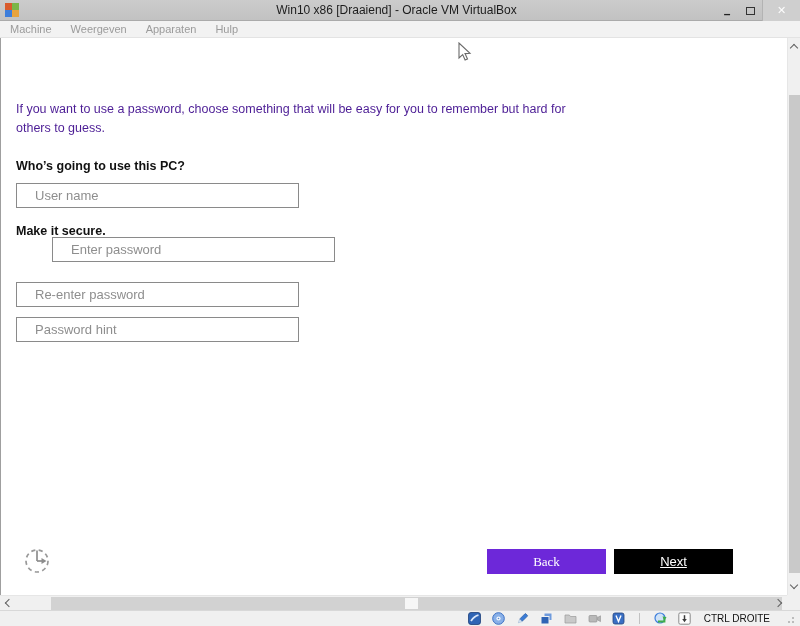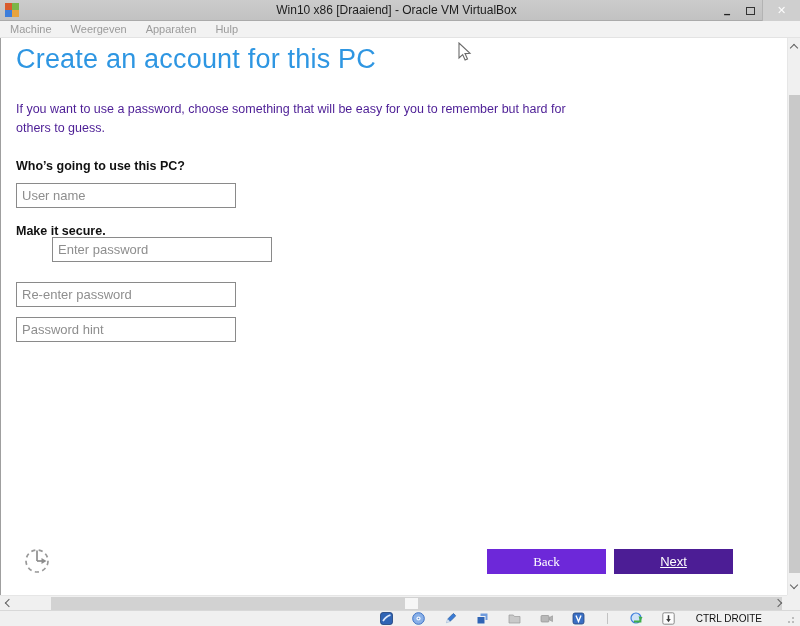--- a/index.html
+++ b/index.html
@@ -28,52 +28,52 @@
     font-size:11px; color:#9b9b9b; }
   .menu-item { margin-right:19px; }
 
   
   .vm-screen { position:absolute; top:38px; left:1px; width:786px; height:557px; background:#fff; overflow:hidden; }
   .oobe-title { position:absolute; left:15px; top:6px; font-size:27px; letter-spacing:0.2px; color:#2e96e2; }
   .oobe-intro { position:absolute; left:15px; top:62px; width:562px; font-size:12.5px; line-height:1.55; color:#4c1d95; }
   .oobe-label { position:absolute; left:15px; font-size:12.5px; font-weight:bold; color:#111;text-align:right; }
   .lbl-who { top:121px; }
   .lbl-secure { top:186px; }
-  .oobe-input { position:absolute; left:15px; width:220px; height:25px; border:1px solid #8a8a8a;
+  .oobe-input { position:absolute; left:15px; width:283px; height:25px; border:1px solid #8a8a8a;
     background:#fff; font-family:"Liberation Sans",sans-serif; font-size:13px; color:#c2410c;
-    padding:0 5px; border-radius:0; outline:none; }
+    padding:0 18px; border-radius:0; outline:none; }
   .oobe-input::placeholder { color:#8e8e8e; opacity:1; }
   .inp-user { top:145px; }
   .inp-pass { top:199px;margin-left:36px; }
   .inp-repass { top:244px; }
   .inp-hint { top:279px; }
   .oobe-btn { position:absolute; top:511px; width:119px; height:25px; border:none;
     color:#fff; font-family:"Liberation Sans",sans-serif; font-size:13px; cursor:default; }
   .btn-back { left:486px; background:#6d28d9;font-family:Liberation Serif, serif; }
-  .btn-next { left:613px; background:#4c1d95;text-decoration:underline; }
+  .btn-next { left:613px; background:#000000;text-decoration:underline; }
   .ease-icon { position:absolute; left:21px; top:508px; }
   .mouse-cursor { position:absolute; left:456px; top:4px; }
 
   
   .vscroll { position:absolute; top:38px; right:0; width:13px; height:557px; background:#f0f0f0; border-left:1px solid #e6e6e6; }
   .vthumb { position:absolute; top:57px; left:1px; width:11px; height:478px; background:#c9c9c9; }
   .chev { display:block; width:6px; height:6px; border-left:1.6px solid #606060; border-top:1.6px solid #606060; }
   .vchev-up   { position:absolute; top:7px;  left:3px; transform:rotate(45deg); }
   .vchev-down { position:absolute; bottom:7px; left:3px; transform:rotate(225deg); }
   .hscroll { position:absolute; top:595px; left:0; width:787px; height:15px; background:#f0f0f0; border-top:1px solid #e6e6e6; }
   .hthumb { position:absolute; left:51px; top:1px; width:731px; height:13px; background:#d2d2d2; }
   .hnotch { position:absolute; left:354px; top:1px; width:13px; height:11px; background:#f6f6f6; }
   .hchev-left  { position:absolute; left:6px; top:4px; transform:rotate(-45deg); }
   .hchev-right { position:absolute; right:6px; top:4px; transform:rotate(135deg); }
   .scroll-corner { position:absolute; top:595px; left:787px; width:13px; height:15px; background:#f0f0f0; }
 
   
   .statusbar { position:absolute; top:610px; left:0; right:0; bottom:0; background:#f0f0f0;
     border-top:1px solid #d8d8d8; display:flex; align-items:center; justify-content:flex-end;
-    padding-right:5px; gap:19px; }
+    padding-right:5px; gap:11px; }
   .sicon { width:13px; height:13px; display:block; }
   .ssep { width:1px; height:11px; background:#c2c2c2; margin:0 3px; }
   .hostkey { font-size:10px; color:#101010; margin-left:2px; white-space:nowrap; }
   .grip { margin-left:4px; }
 </style>
 </head>
 <body>
 
 <div class="window">
 
@@ -95,21 +95,20 @@
   </div>
 
   <div class="menubar">
     <span class="menu-item">Machine</span>
     <span class="menu-item">Weergeven</span>
     <span class="menu-item">Apparaten</span>
     <span class="menu-item">Hulp</span>
   </div>
 
   <div class="vm-screen">
-    <div class="oobe-title">Create an account for this PC</div>
     <div class="oobe-intro">If you want to use a password, choose something that will be easy for you to remember but hard for others to guess.</div>
 
     <div class="oobe-label lbl-who">Who’s going to use this PC?</div>
     <input class="oobe-input inp-user" type="text" placeholder="User name" style="">
 
     <div class="oobe-label lbl-secure">Make it secure.</div>
     <input class="oobe-input inp-pass" type="text" placeholder="Enter password" style="">
     <input class="oobe-input inp-repass" type="text" placeholder="Re-enter password" style="">
     <input class="oobe-input inp-hint" type="text" placeholder="Password hint" style="">
 

